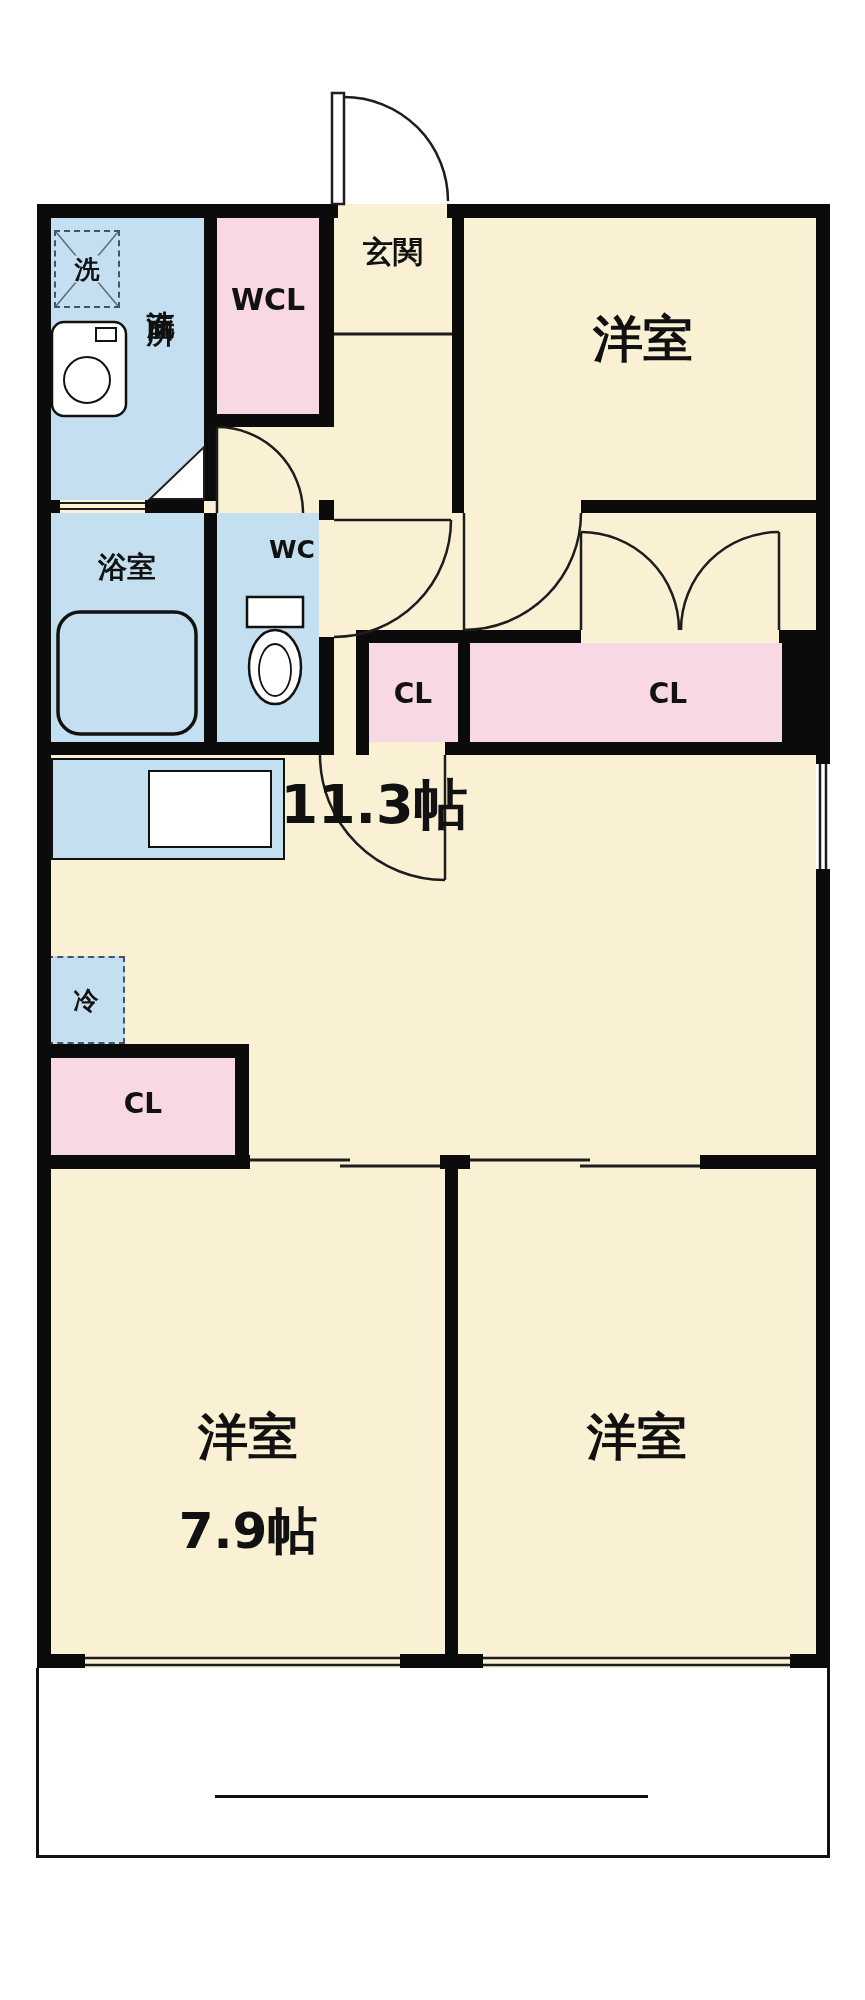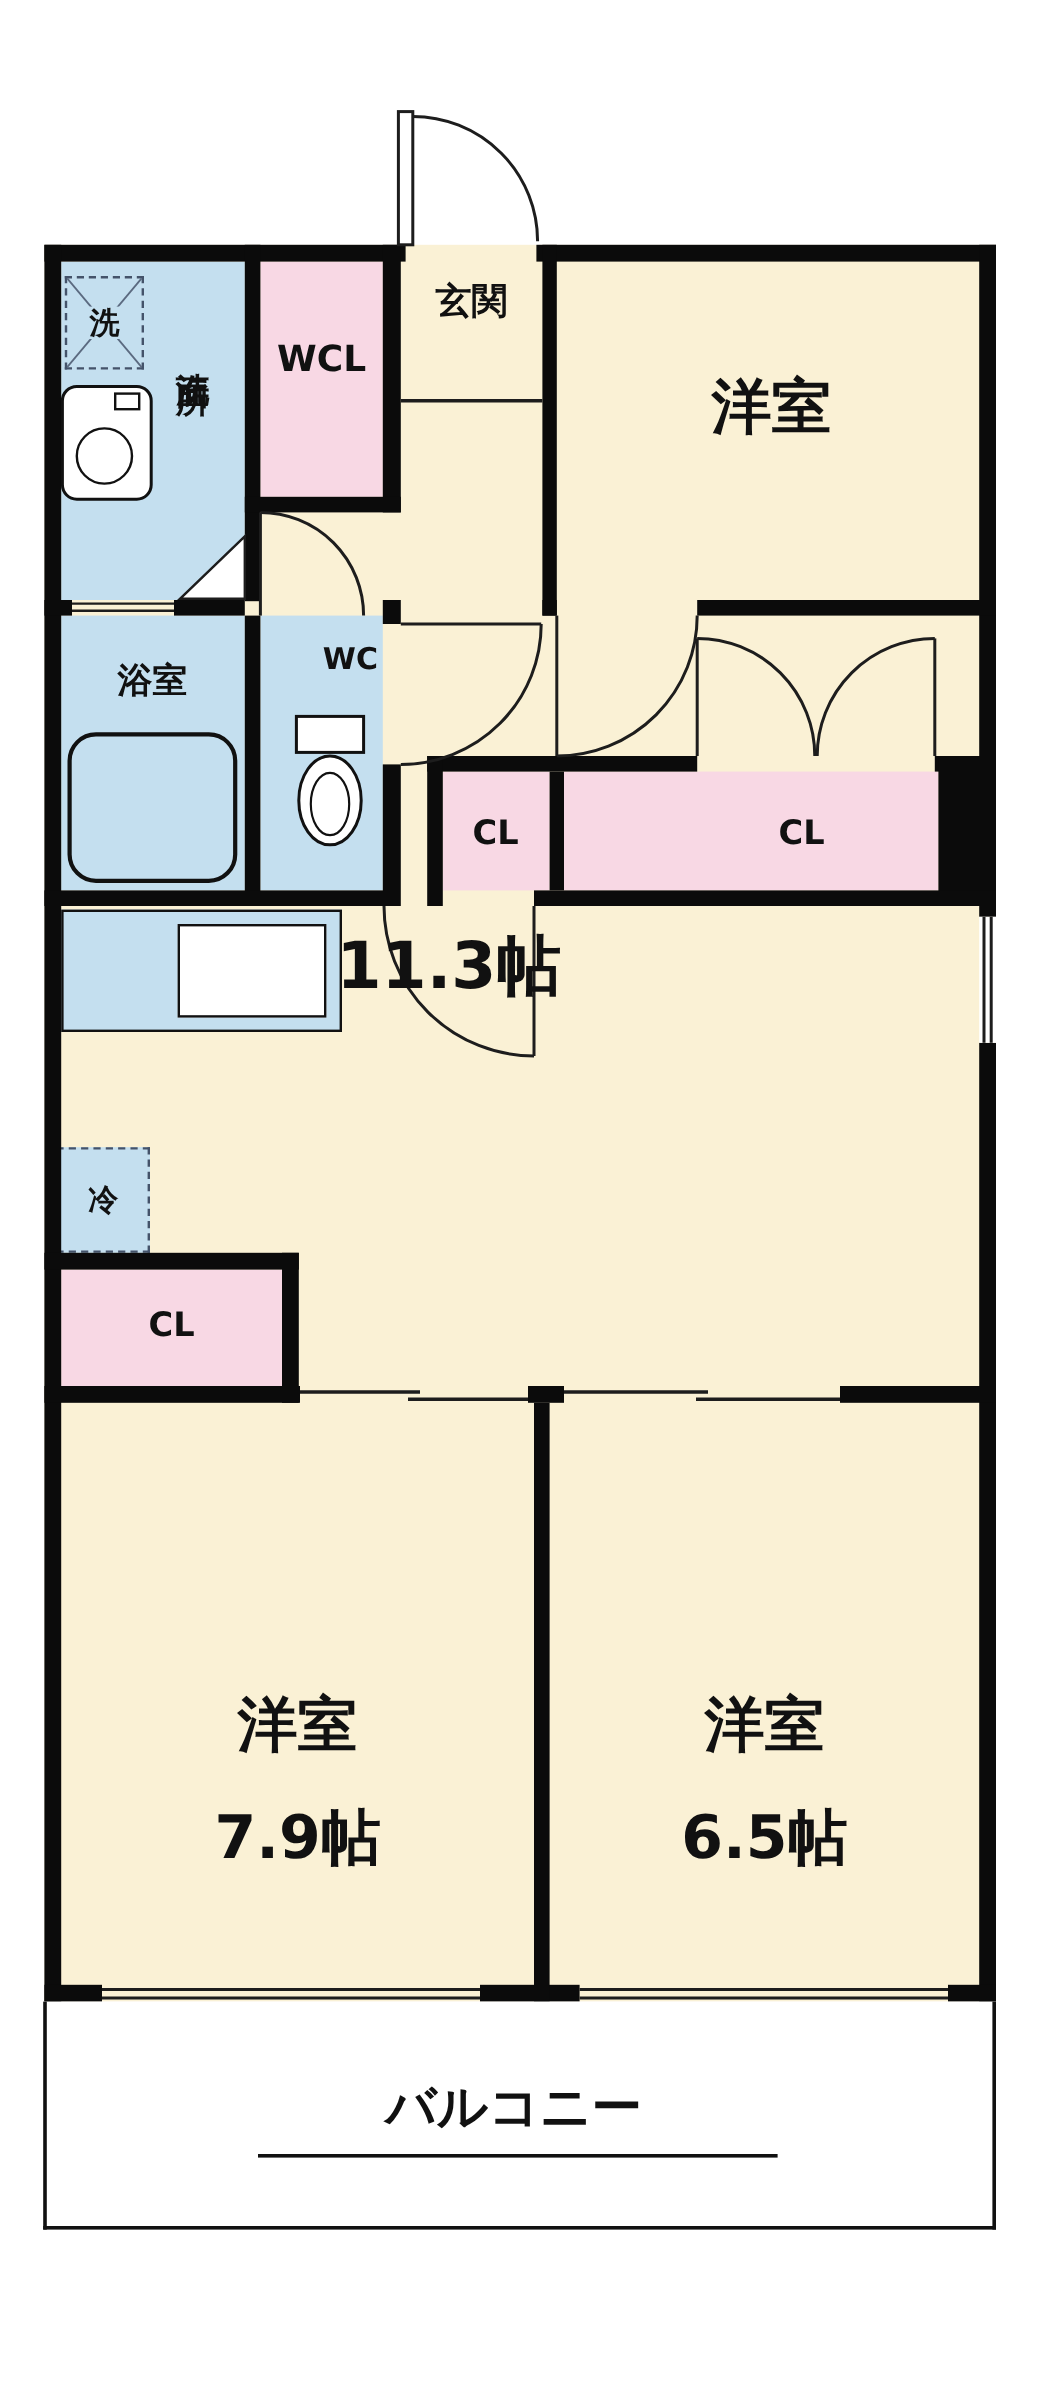--- a/index.html
+++ b/index.html
@@ -185,18 +185,16 @@
   <div class="lbl" style="left:86px;top:1000px;font-size:25px;">冷</div>
   <div class="lbl" style="left:143px;top:1104px;font-size:28px;">CL</div>
 
   <div class="lbl2" style="left:248px;top:1390px;font-size:50px;line-height:94px;">
     <span style="display:block;">洋室</span>
     <span style="display:block;">7.9帖</span>
   </div>
 
   <div class="lbl2" style="left:637px;top:1390px;font-size:50px;line-height:94px;">
     <span style="display:block;">洋室</span>
-    <span style="display:block;">6.5帖</span>
-  </div>
-
-  <div class="lbl" style="left:428px;top:1756px;font-size:42px;">バルコニー</div>
+  </div>
+
 
 </div>
 
 </body></html>

